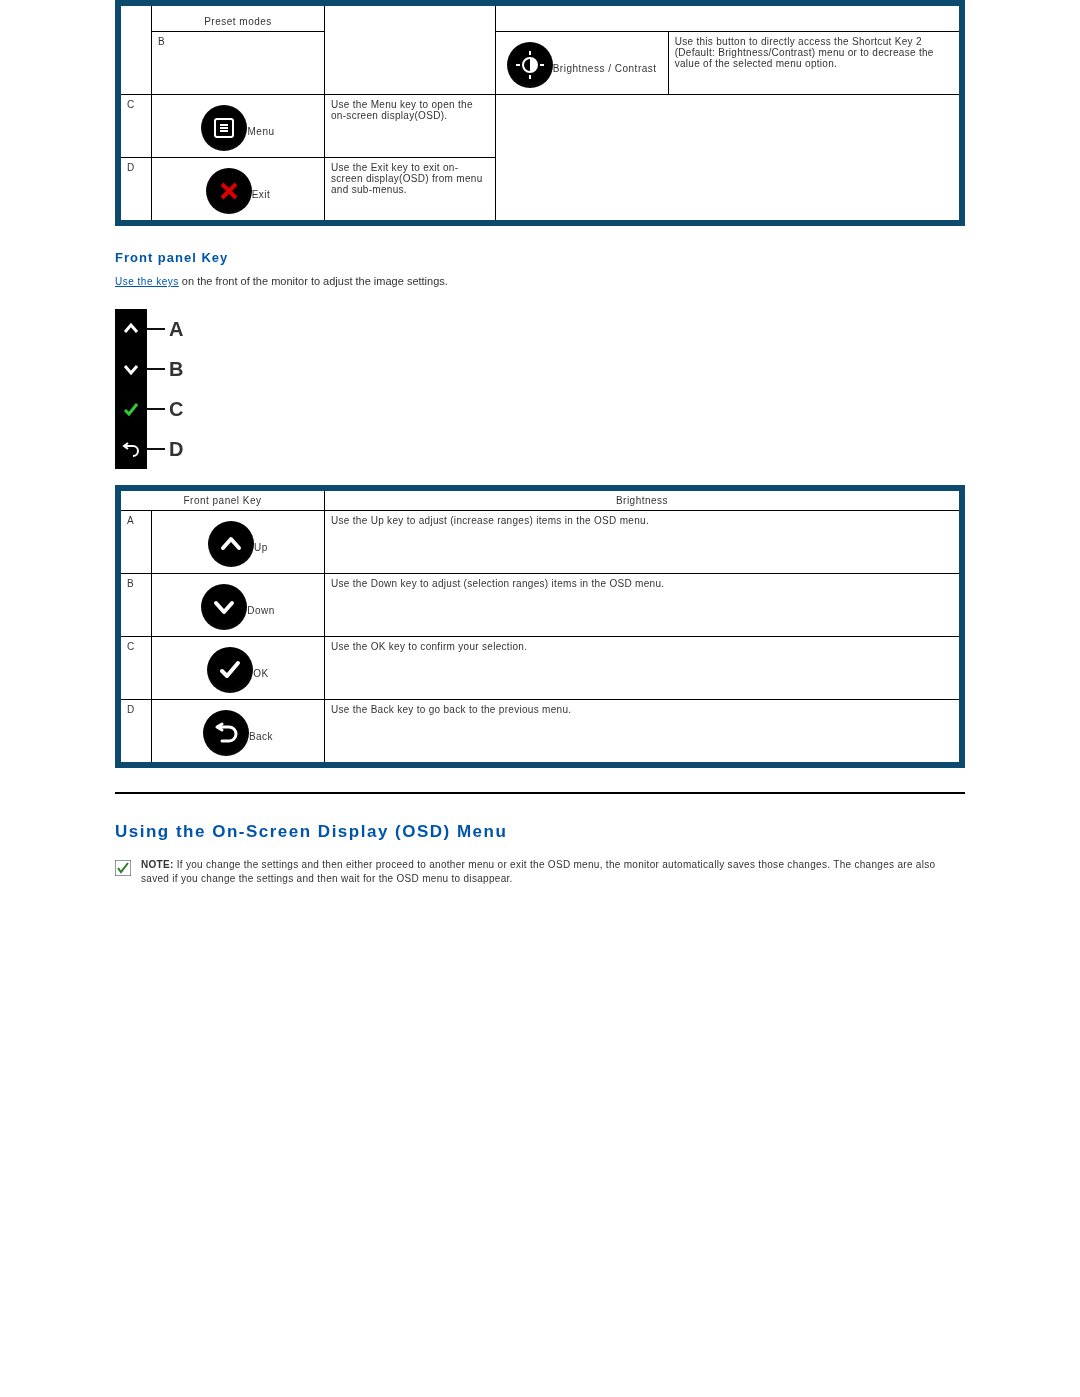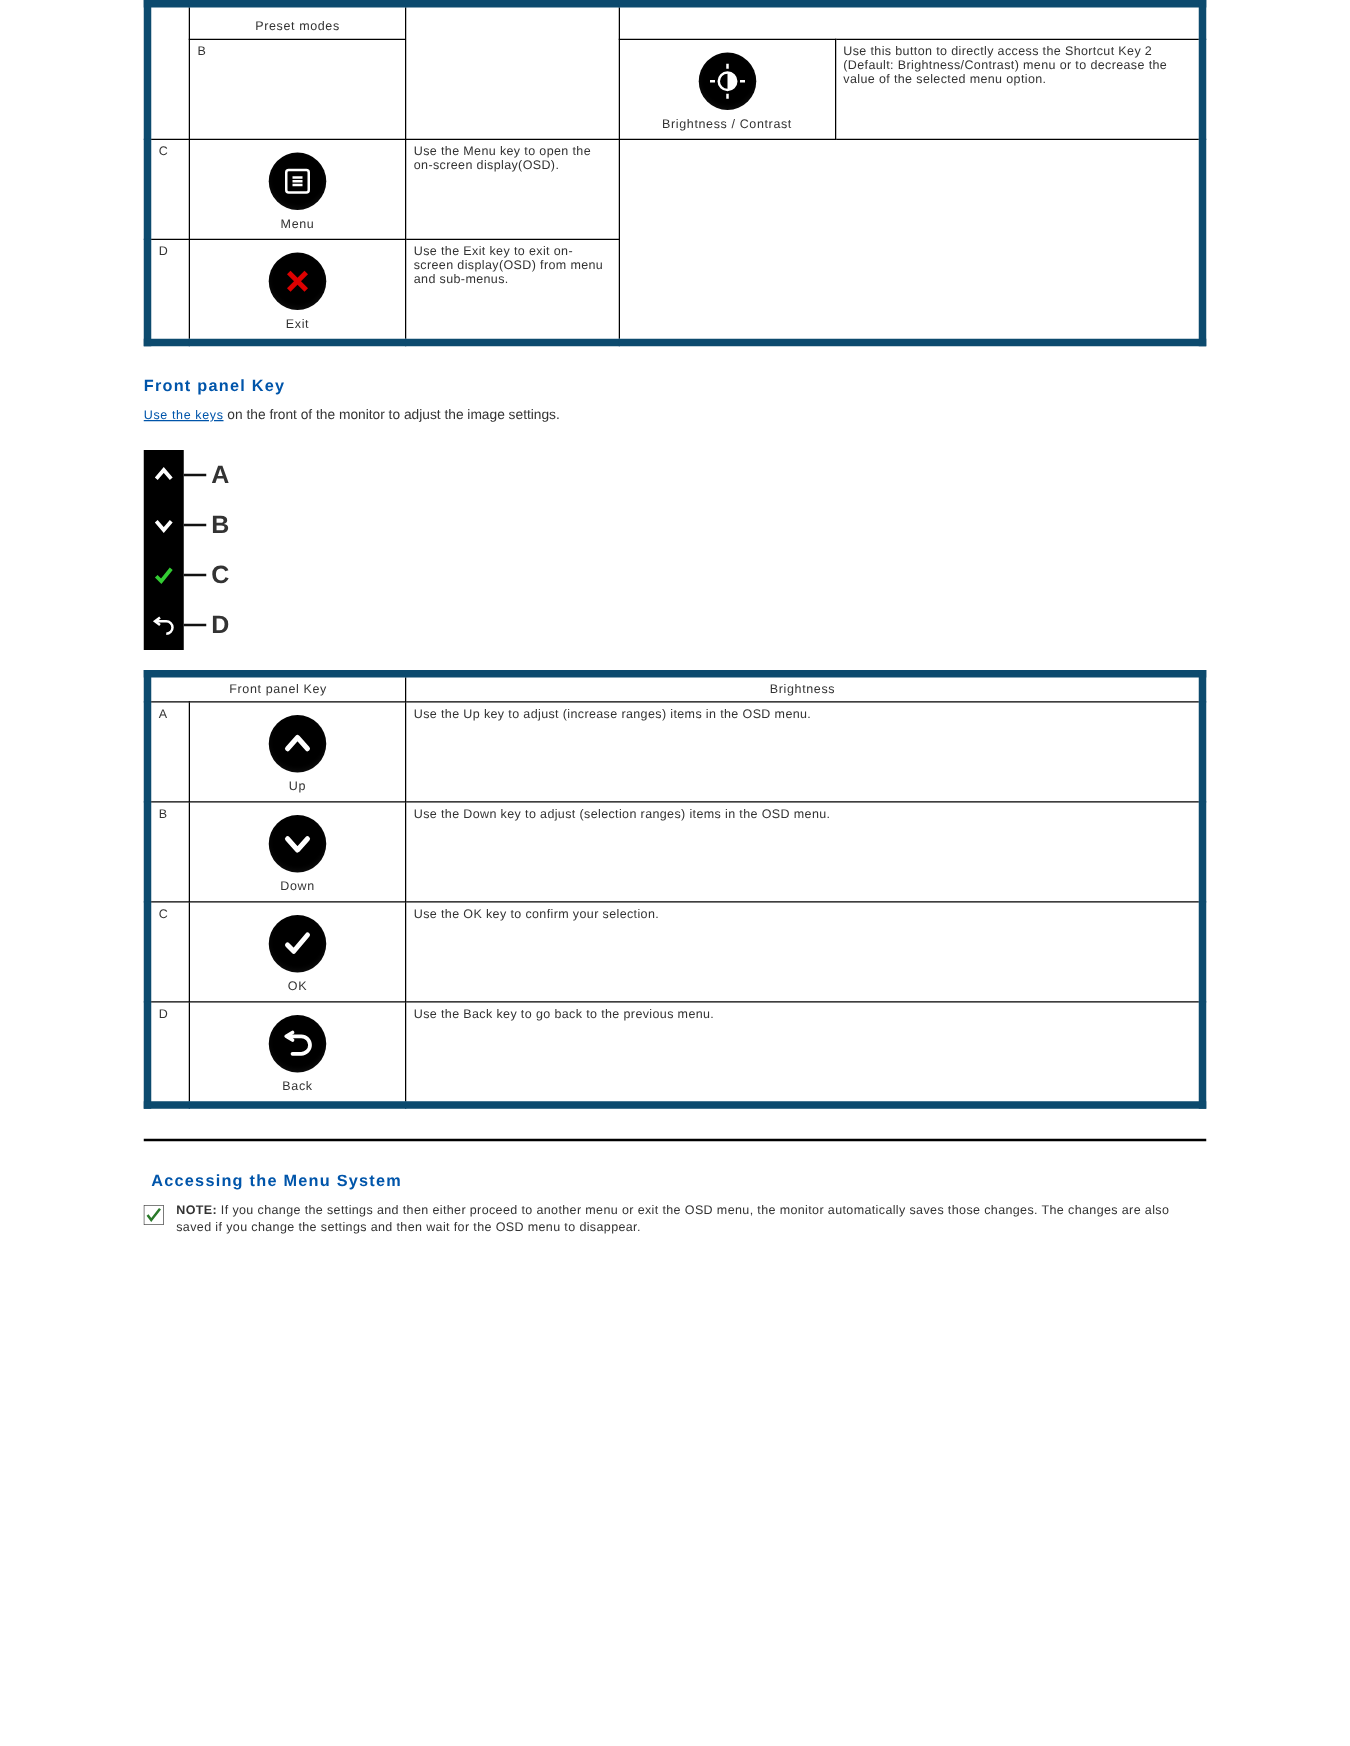--- a/index.html
+++ b/index.html
@@ -37,21 +37,20 @@
   .col-icon {
     width: 160px;
     text-align: center;
     vertical-align: middle;
   }
   .col-desc {
     vertical-align: middle;
   }
   .icon-cell-inner {
     display: flex;
-    flex-direction: column;
     align-items: center;
     justify-content: center;
     padding: 6px 0 2px 0;
   }
   .icon-label {
     margin-top: 6px;
     font-size: 10px;
     letter-spacing: 0.5px;
   }
   .circle-btn {
@@ -331,22 +330,22 @@
           <div class="icon-label">Back</div>
         </div>
       </td>
       <td class="col-desc"><span class="desc-text">Use the Back key to go back to the previous menu.</span></td>
     </tr>
   </tbody>
     </table>
 
   <hr class="section-rule">
 
-
-  <h3 class="subhead" style="margin-left:6px;">Accessing the Menu System</h3>
+  <h2 class="section">Using the On-Screen Display (OSD) Menu</h2>
+
 
   <div class="note-row">
     <svg class="note-icon" viewBox="0 0 16 16">
       <rect x="0" y="0" width="16" height="16" fill="#fff" stroke="#333"></rect>
       <polyline points="3,8 6,12 13,3" stroke="#2a7a2a" stroke-width="2" fill="none"></polyline>
     </svg>
     <div class="note-text">
       <b>NOTE:</b><span> If you change the settings and then either proceed to another menu or exit the OSD menu, the monitor automatically saves those changes. The changes are also saved if you change the settings and then wait for the OSD menu to disappear.</span>
     </div>
   </div>

